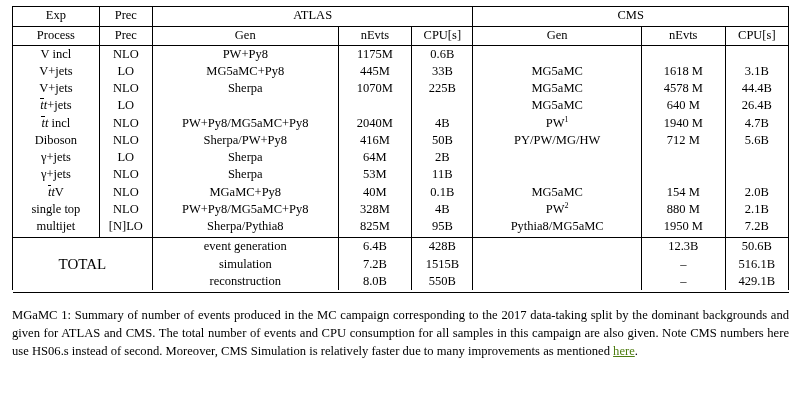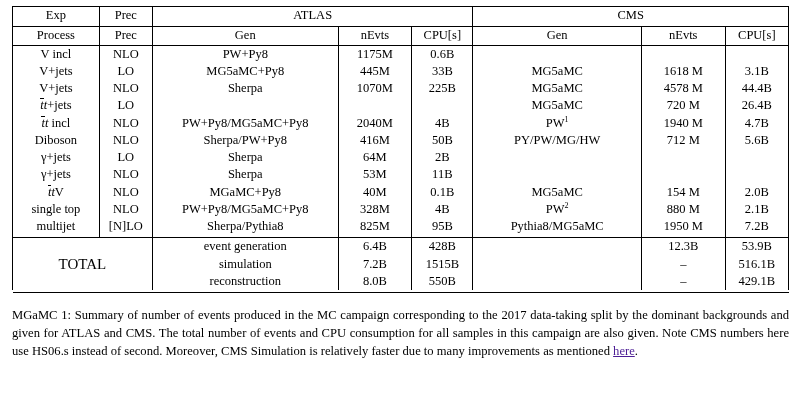--- a/index.html
+++ b/index.html
@@ -56,21 +56,21 @@
   sup { font-size: 8px; vertical-align: super; line-height: 0; }
 
   .caption {
     margin-top: 14px;
     font-size: 12.6px;
     line-height: 1.42;
     text-align: justify;
     width: 777px;
   }
   .caption a, .caption .link {
-    color: #4c1d95;
+    color: #4d7c0f;
     text-decoration: underline;
   }
   .cap-label { }
   .ital { font-style: italic; }
   .overline-t {
     display: inline-block;
     border-top: 1px solid #000;
     line-height: 1;
     font-style: italic;
     padding-top: 0px;
@@ -149,21 +149,21 @@
         <td class="vline-r">4578 M</td>
         <td class="outer-r">44.4B</td>
       </tr>
       <tr>
         <td class="outer-l vline-r"><span class="overline-t">t</span><span class="ital">t</span><span>+jets</span></td>
         <td class="vline-r">LO</td>
         <td class="vline-r"></td>
         <td class="vline-r"></td>
         <td class="vline-r"></td>
         <td class="vline-r">MG5aMC</td>
-        <td class="vline-r">720 M</td>
+        <td class="vline-r">640 M</td>
         <td class="outer-r">26.4B</td>
       </tr>
       <tr>
         <td class="outer-l vline-r"><span class="overline-t">t</span><span class="ital">t</span><span> incl</span></td>
         <td class="vline-r">NLO</td>
         <td class="vline-r">PW+Py8/MG5aMC+Py8</td>
         <td class="vline-r">2040M</td>
         <td class="vline-r">4B</td>
         <td class="vline-r"><span>PW</span><sup>1</sup></td>
         <td class="vline-r">1940 M</td>
@@ -241,21 +241,21 @@
           <td class="outer-r"></td>
       </tr>
 
       <tr class="totals">
         <td colspan="2" rowspan="3" class="outer-l vline-r total-label">TOTAL</td>
         <td class="vline-r">event generation</td>
         <td class="vline-r">6.4B</td>
         <td class="vline-r">428B</td>
         <td class="vline-r"></td>
         <td class="vline-r">12.3B</td>
-        <td class="outer-r">53.9B</td>
+        <td class="outer-r">50.6B</td>
       </tr>
       <tr class="totals">
         <td class="vline-r">simulation</td>
         <td class="vline-r">7.2B</td>
         <td class="vline-r">1515B</td>
         <td class="vline-r"></td>
         <td class="vline-r dash">–</td>
         <td class="outer-r">516.1B</td>
       </tr>
       <tr class="totals">

